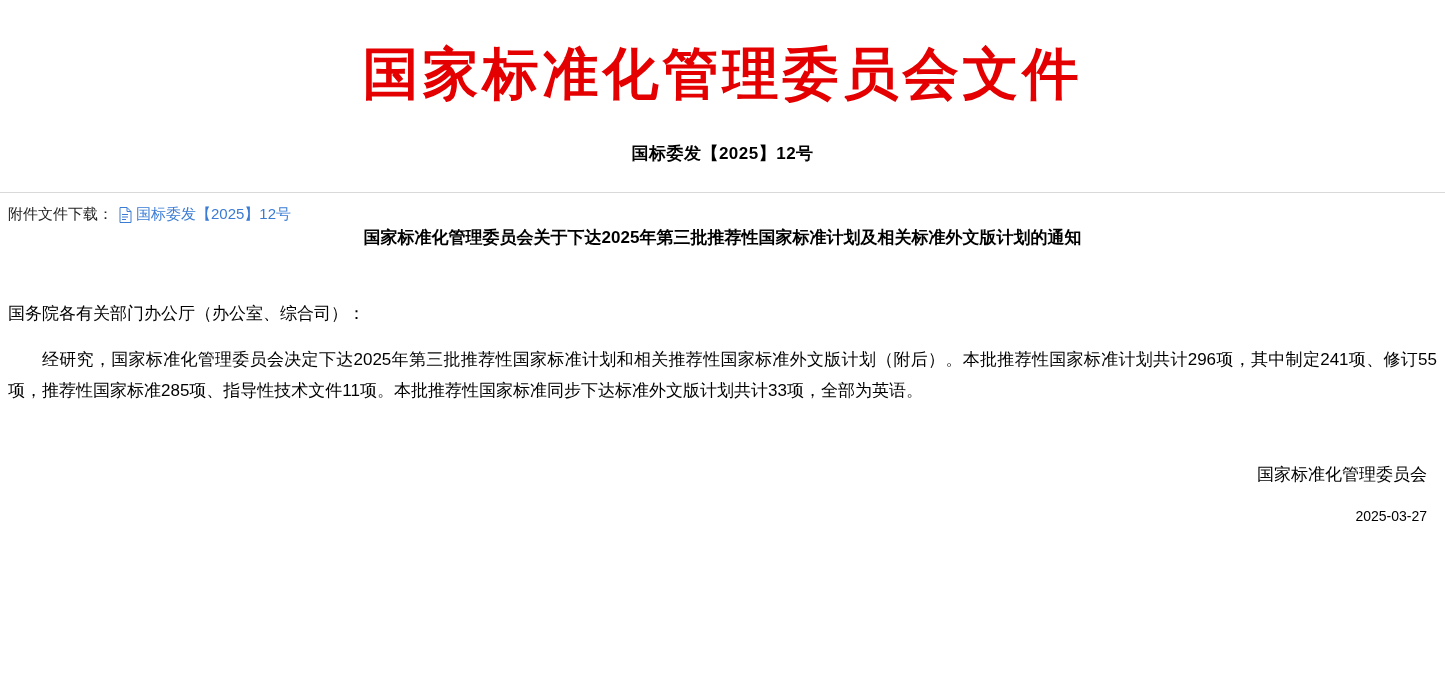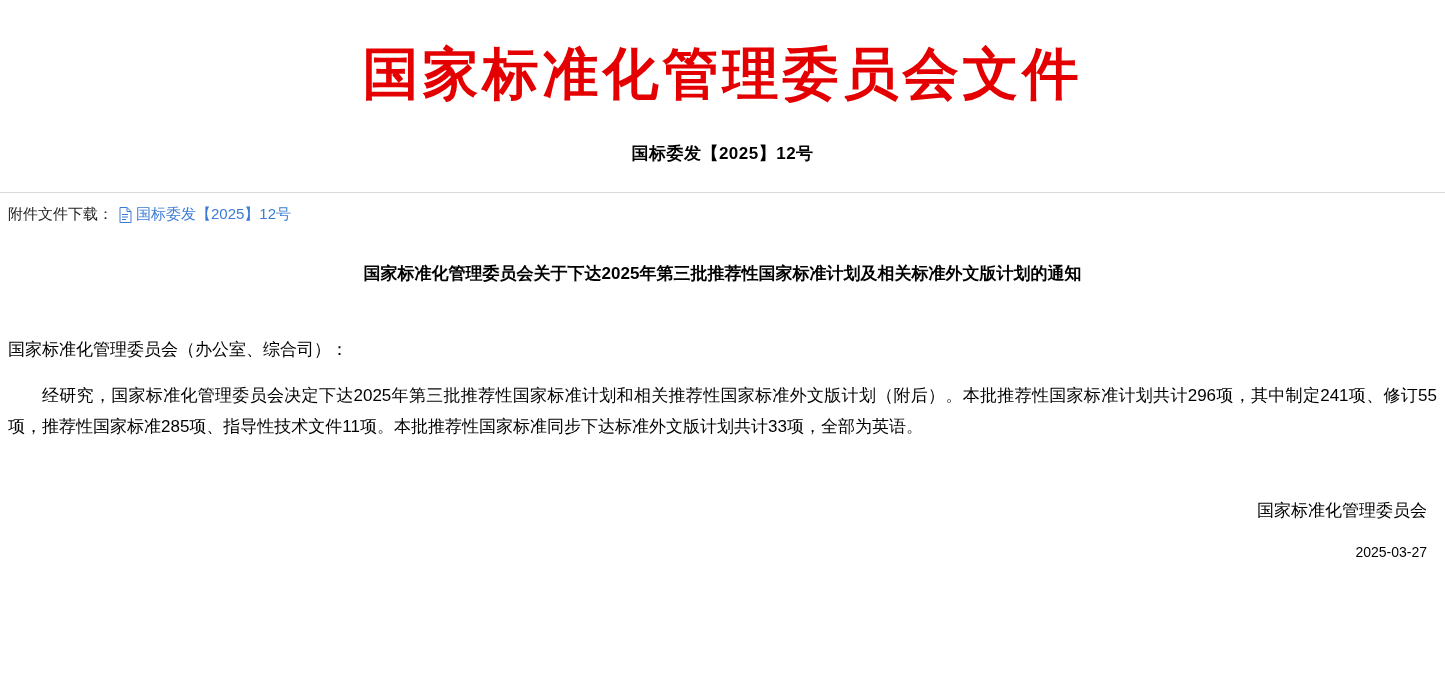--- a/index.html
+++ b/index.html
@@ -76,21 +76,20 @@
   }
 
   
   .doc-body {
     padding: 0 8px;
   }
   .doc-subject {
     text-align: center;
     font-size: 17px;
     font-weight: bold;
-    margin-top: 36px;
     line-height: 1.6;
   }
   .salutation {
     font-size: 17px;
     margin-top: 48px;
     line-height: 1.6;
   }
   .para {
     font-size: 17px;
     line-height: 1.85;
@@ -133,21 +132,21 @@
         <rect x="3" y="9.5" width="6" height="1" fill="#3a7bd5"></rect>
         <rect x="3" y="12" width="4" height="1" fill="#3a7bd5"></rect>
       </svg>
     </span>
     <a class="attachment-link">国标委发【2025】12号</a>
   </div>
 
   <div class="doc-body">
     <div class="doc-subject">国家标准化管理委员会关于下达2025年第三批推荐性国家标准计划及相关标准外文版计划的通知</div>
 
-    <div class="salutation">国家标准化管理委员会（办公室、综合司）：</div>
+    <div class="salutation">国务院各有关部门办公厅（办公室、综合司）：</div>
 
     <div class="para">经研究，国家标准化管理委员会决定下达2025年第三批推荐性国家标准计划和相关推荐性国家标准外文版计划（附后）。本批推荐性国家标准计划共计296项，其中制定241项、修订55项，推荐性国家标准285项、指导性技术文件11项。本批推荐性国家标准同步下达标准外文版计划共计33项，全部为英语。</div>
 
 
     <div class="signature">国家标准化管理委员会</div>
 
     <div class="sign-date">2025-03-27</div>
   </div>
 
 </div>

